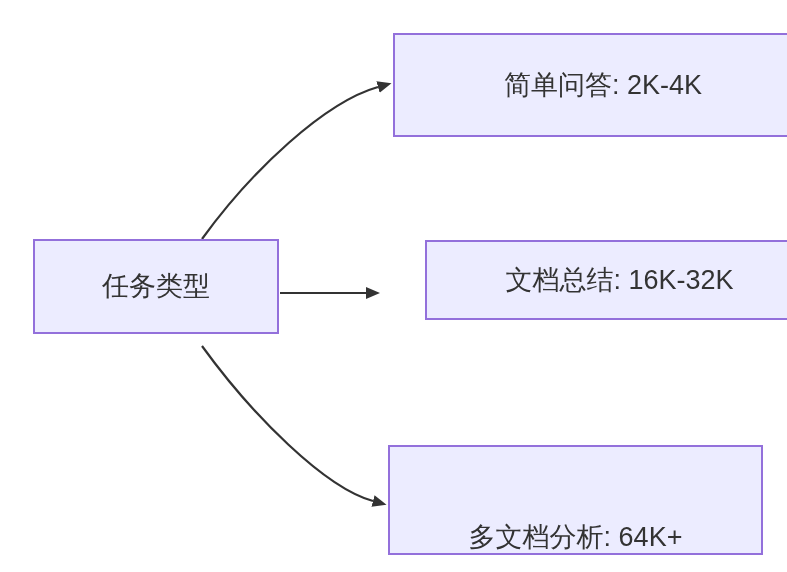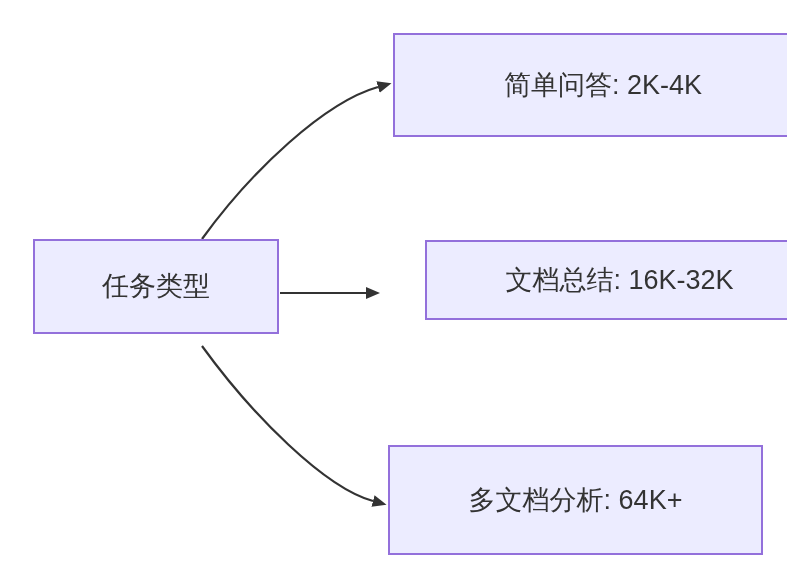--- a/index.html
+++ b/index.html
@@ -41,21 +41,21 @@
     align-items: center;
     justify-content: center;
     font-size: 27px;
     line-height: 1.2;
     text-align: center;
     white-space: nowrap;
   }
   .node-task-type   { left: 33px;  top: 239px; width: 246px; height: 95px; }
   .node-simple-qa   { left: 393px; top: 33px;  width: 420px; height: 104px; }
   .node-doc-summary { left: 381px; top: 240px; width: 389px; height: 80px; margin-left: 44px; }
-  .node-multi-doc   { left: 388px; top: 445px; width: 375px; height: 110px; }
+  .node-multi-doc   { left: 388px; top: 445px; width: 375px; height: 110px; align-items: flex-end; }
 </style>
 </head>
 <body>
 
 <div class="canvas">
 
   <svg class="edges" width="787" height="572" viewBox="0 0 787 572" xmlns="http://www.w3.org/2000/svg">
     <defs>
       <marker id="arrowhead" markerUnits="userSpaceOnUse" markerWidth="15" markerHeight="13" refX="0" refY="6" orient="auto">
         <path d="M0,0 L14,6 L0,12 Z" fill="var(--edge)"></path>

